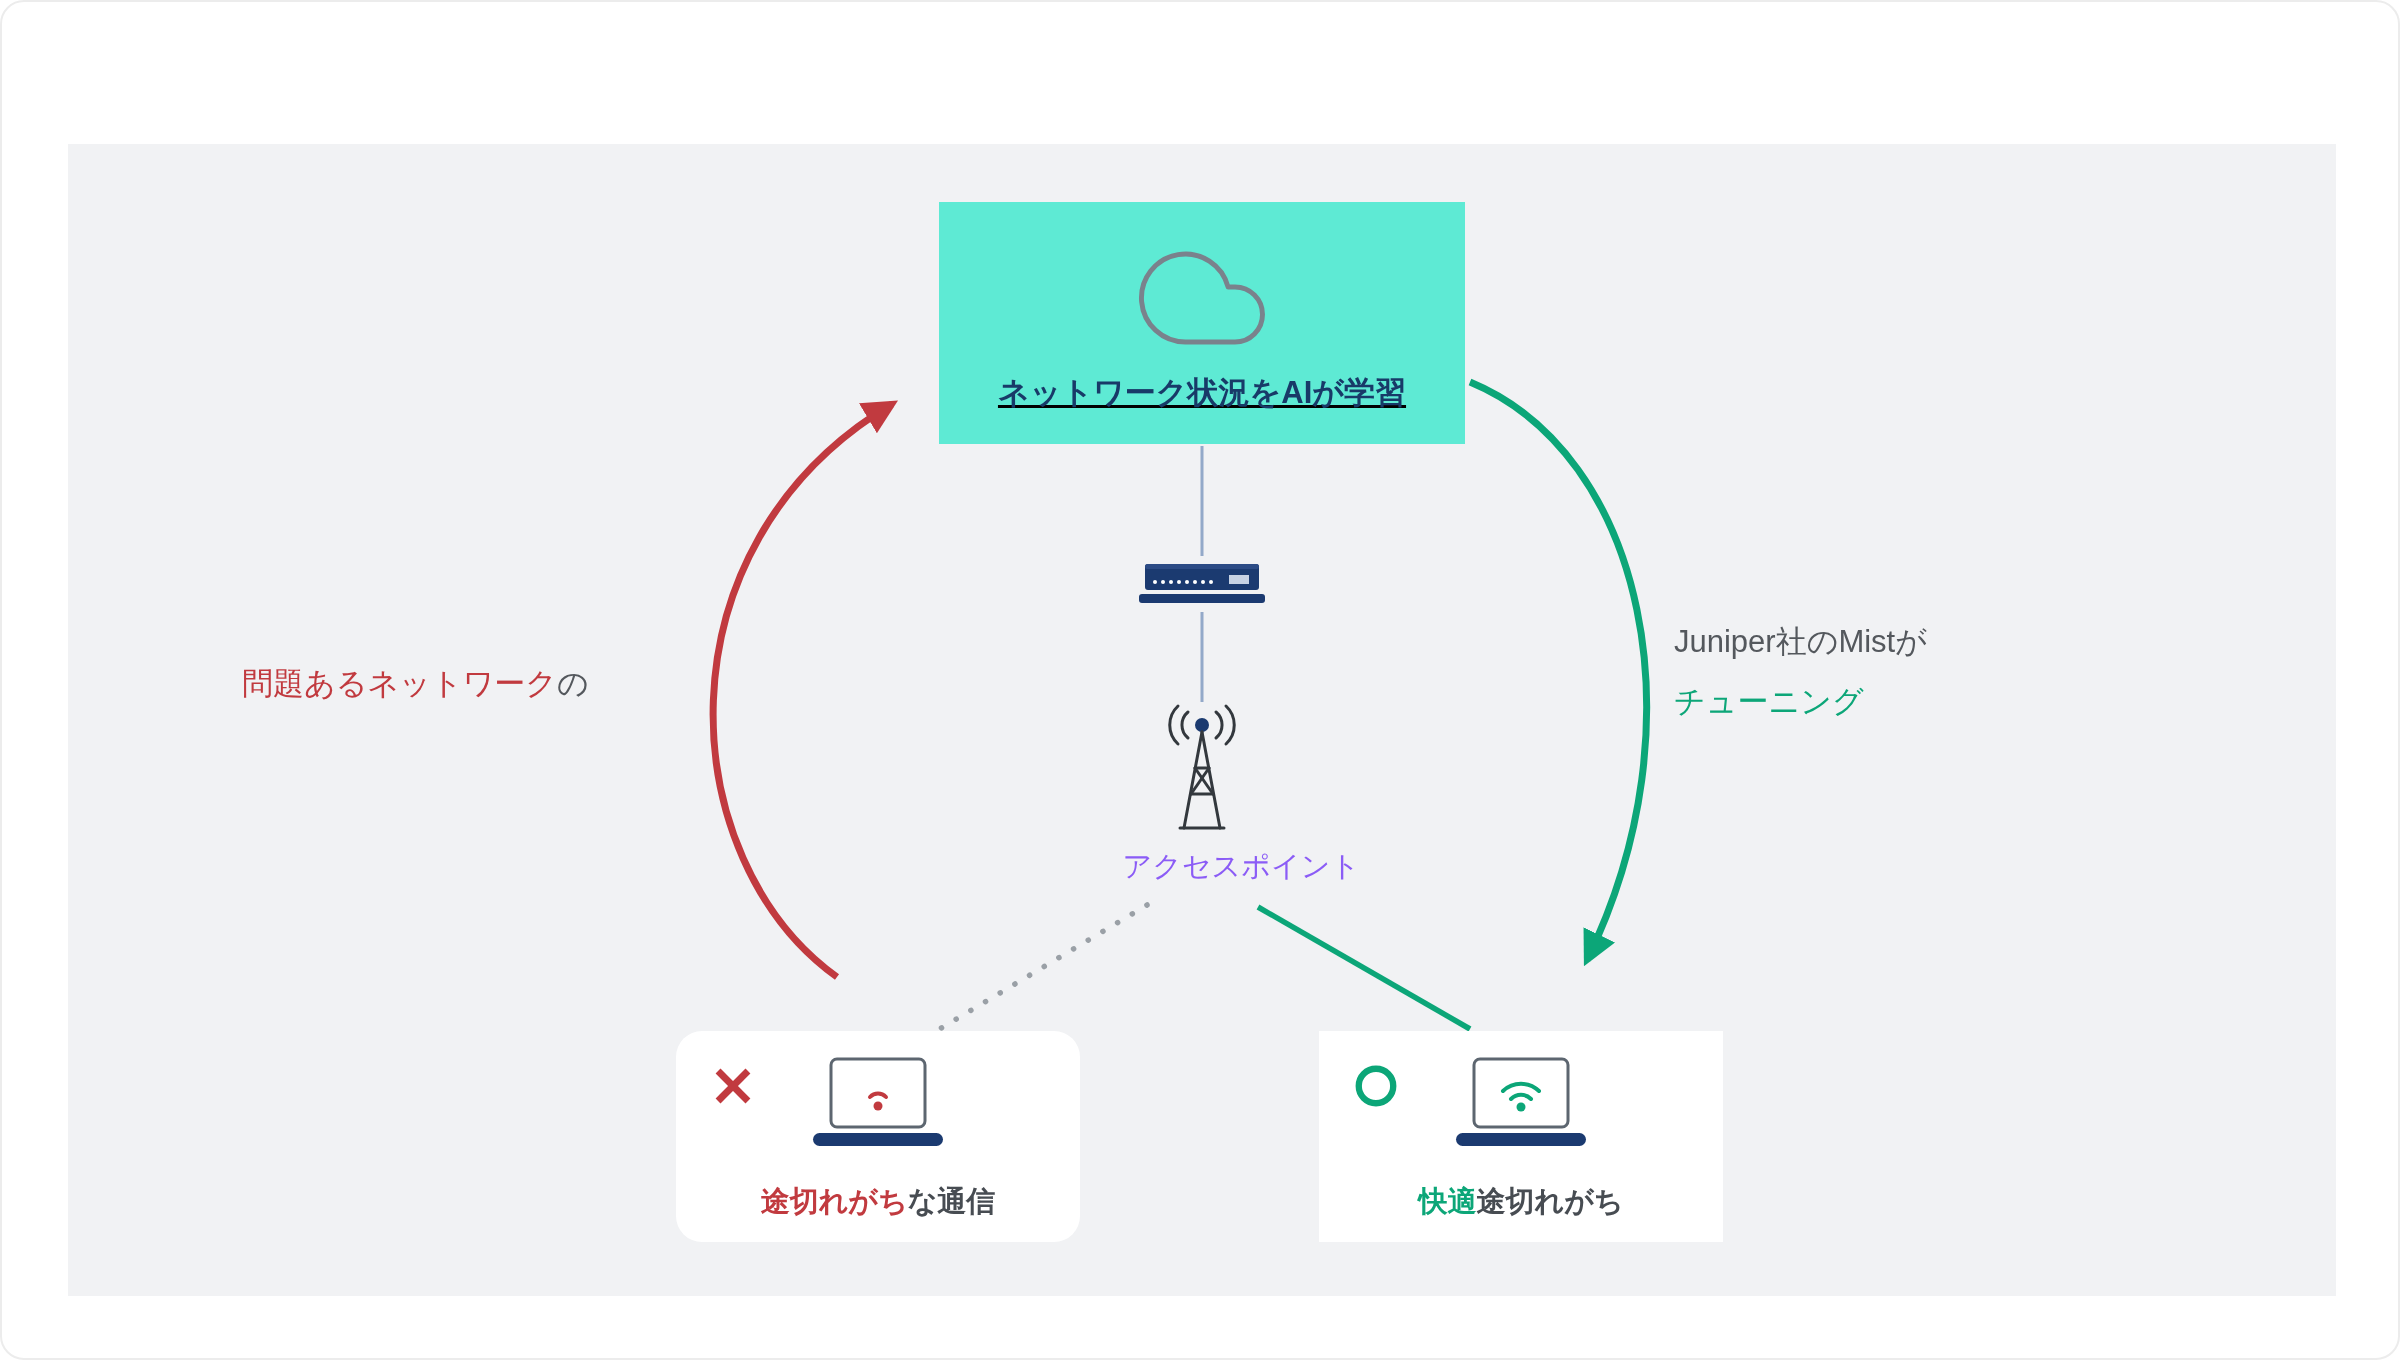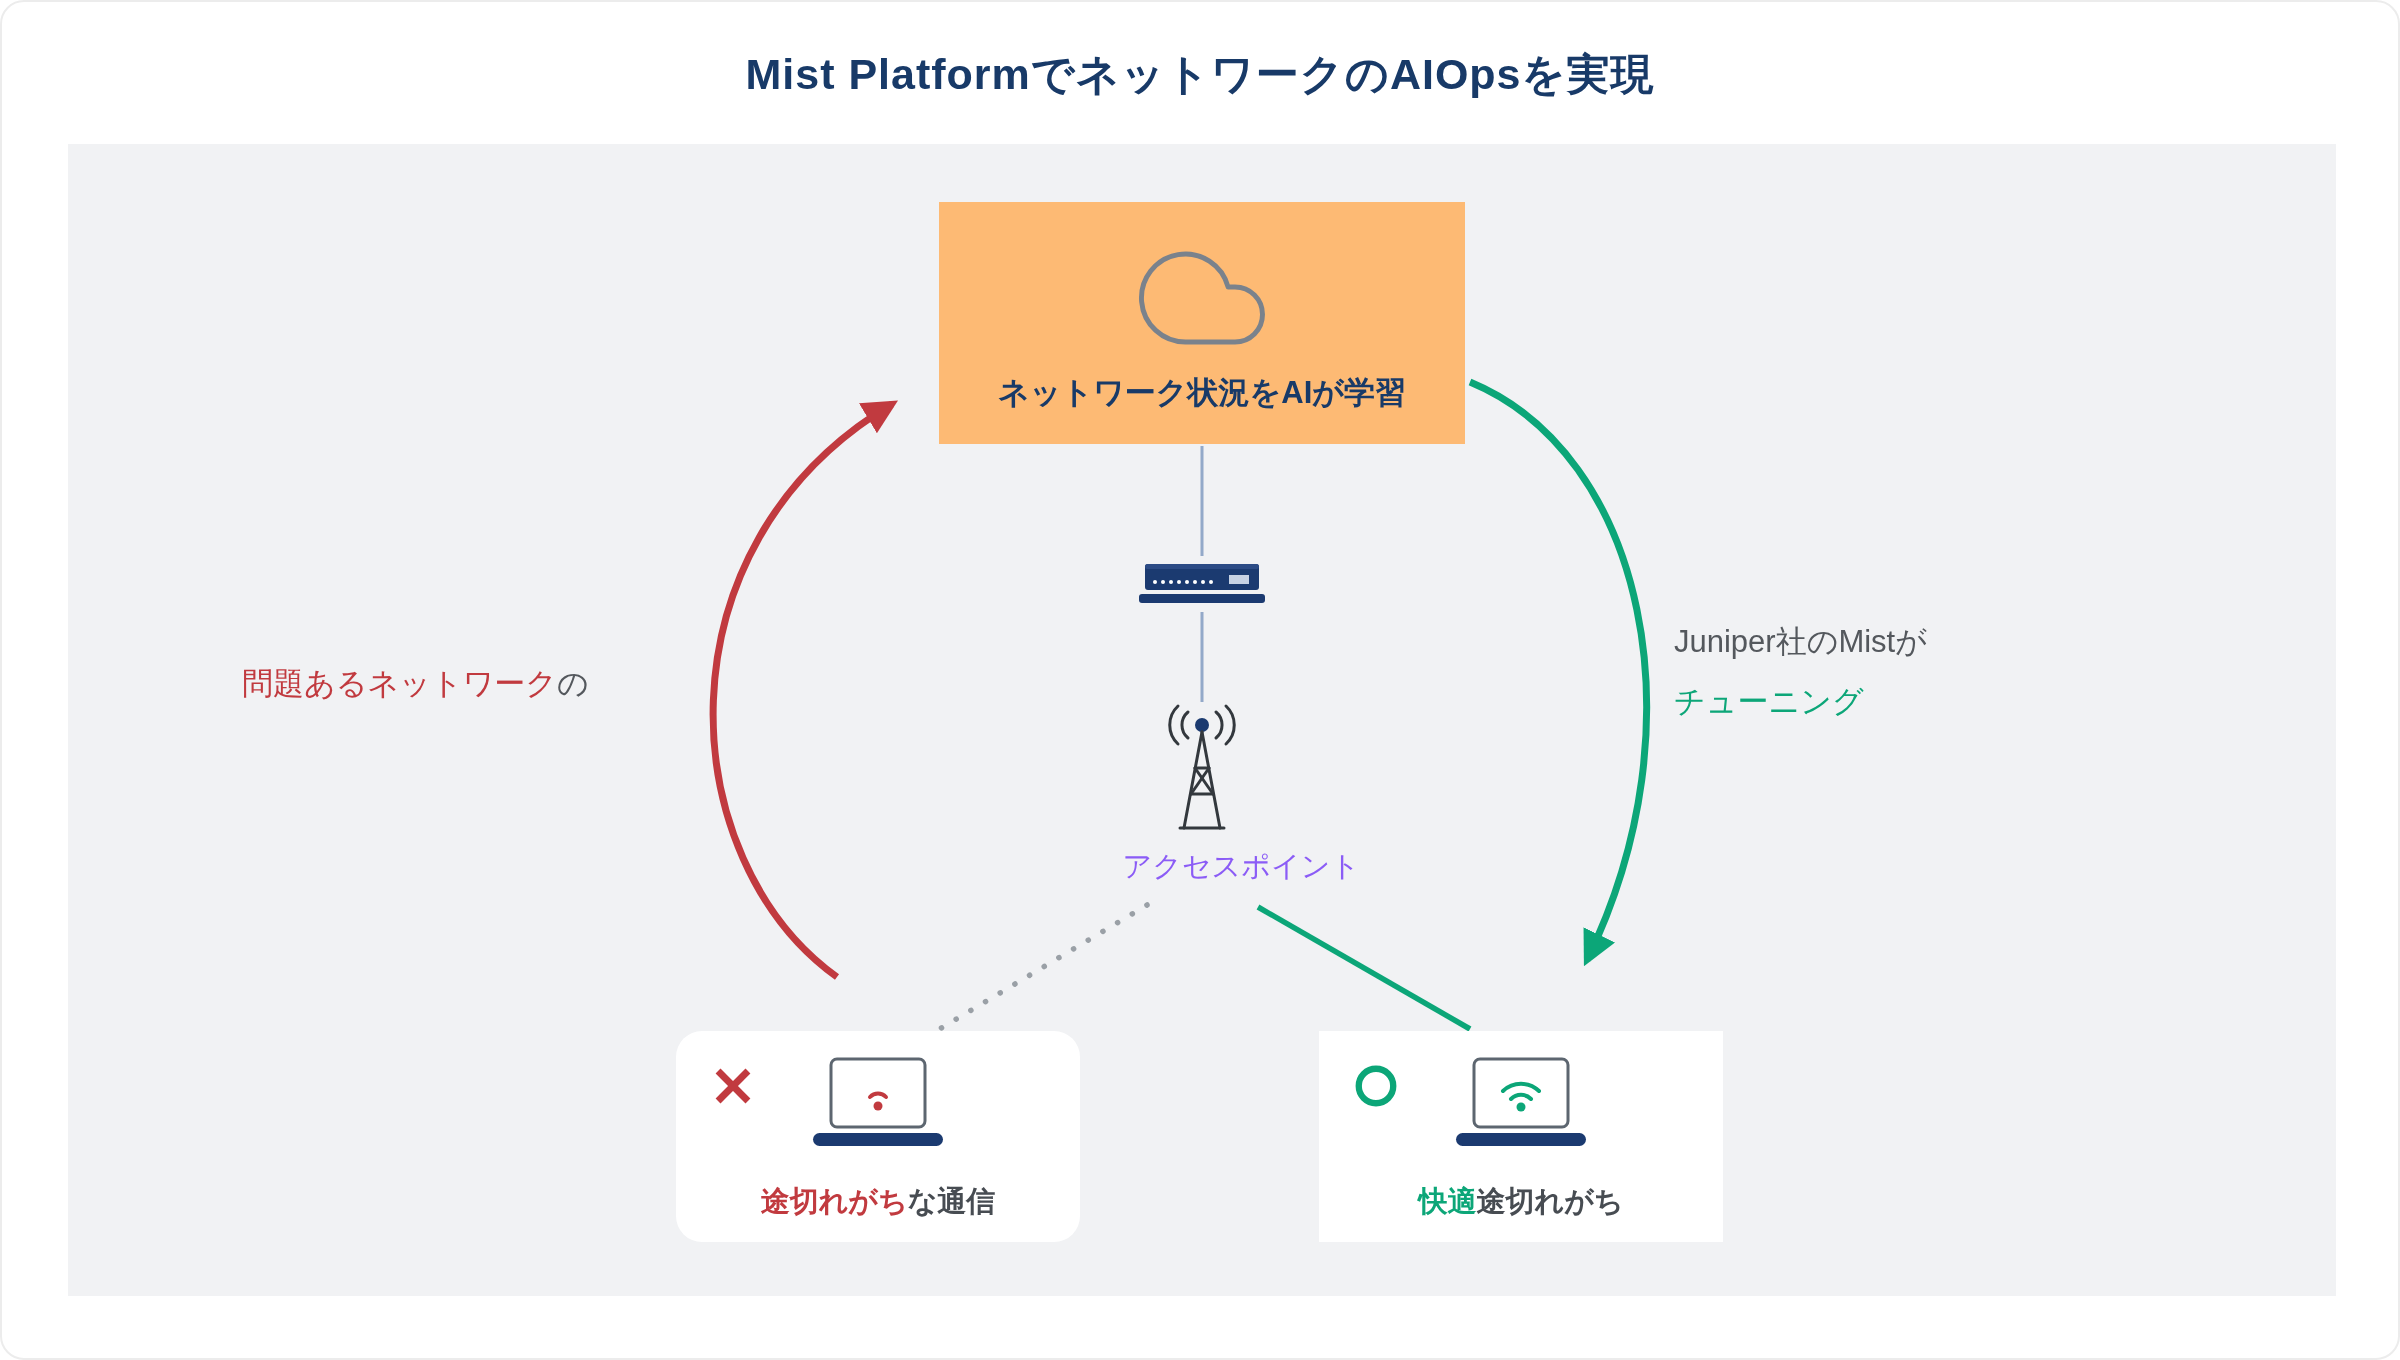--- a/index.html
+++ b/index.html
@@ -12,22 +12,22 @@
     position:absolute; top:44px; left:0; width:100%; margin:0;
     text-align:center; font-size:43px; font-weight:700; color:#183a68; letter-spacing:1px;
   }
   .panel {
     position:absolute; left:66px; top:142px; width:2268px; height:1152px;
     background:#f1f2f4;
   }
   .overlay { position:absolute; left:0; top:0; width:2400px; height:1360px; pointer-events:none; }
 
   .node-cloud {
-    position:absolute; left:937px; top:200px; width:526px; height:242px; background:#fdba74;
-    display:flex; flex-direction:column; align-items:center; justify-content:center; gap:8px;
+    position:absolute; left:937px; top:200px; width:526px; height:242px; background:#5eead4;
+    display:flex; flex-direction:column; align-items:center; justify-content:center; gap:8px;text-decoration:underline;
   }
   .cloud-label { font-size:31px; font-weight:700; color:#183a68; }
 
   .switch-wrap  { position:absolute; left:1133px; top:556px; width:134px; height:52px; }
   .antenna-wrap { position:absolute; left:1148px; top:700px; width:104px; height:138px; }
   .ap-label {
     position:absolute; left:958px; top:845px; width:400px; text-align:right;
     font-size:29px; font-weight:500; color:#8b5cf6;
   }
 
@@ -46,21 +46,20 @@
   .card-label {
     position:absolute; left:0; bottom:20px; width:100%; text-align:center;
     font-size:29px; font-weight:600; color:#474c52;
   }
 </style>
 </head>
 <body>
 
 <div class="page">
 
-  <h1 class="title">Mist PlatformでネットワークのAIOpsを実現</h1>
 
   <div class="panel"></div>
 
   <svg class="overlay" width="2400" height="1360" viewBox="0 0 2400 1360">
     <defs>
       <marker id="arrow-red" markerUnits="strokeWidth" markerWidth="6" markerHeight="6" refX="4.0" refY="2.5" orient="auto">
         <path d="M0,0 L5,2.5 L0,5 Z" fill="#c13a3f"></path>
       </marker>
       <marker id="arrow-green" markerUnits="strokeWidth" markerWidth="6" markerHeight="6" refX="4.0" refY="2.5" orient="auto">
         <path d="M0,0 L5,2.5 L0,5 Z" fill="#0ca678"></path>

